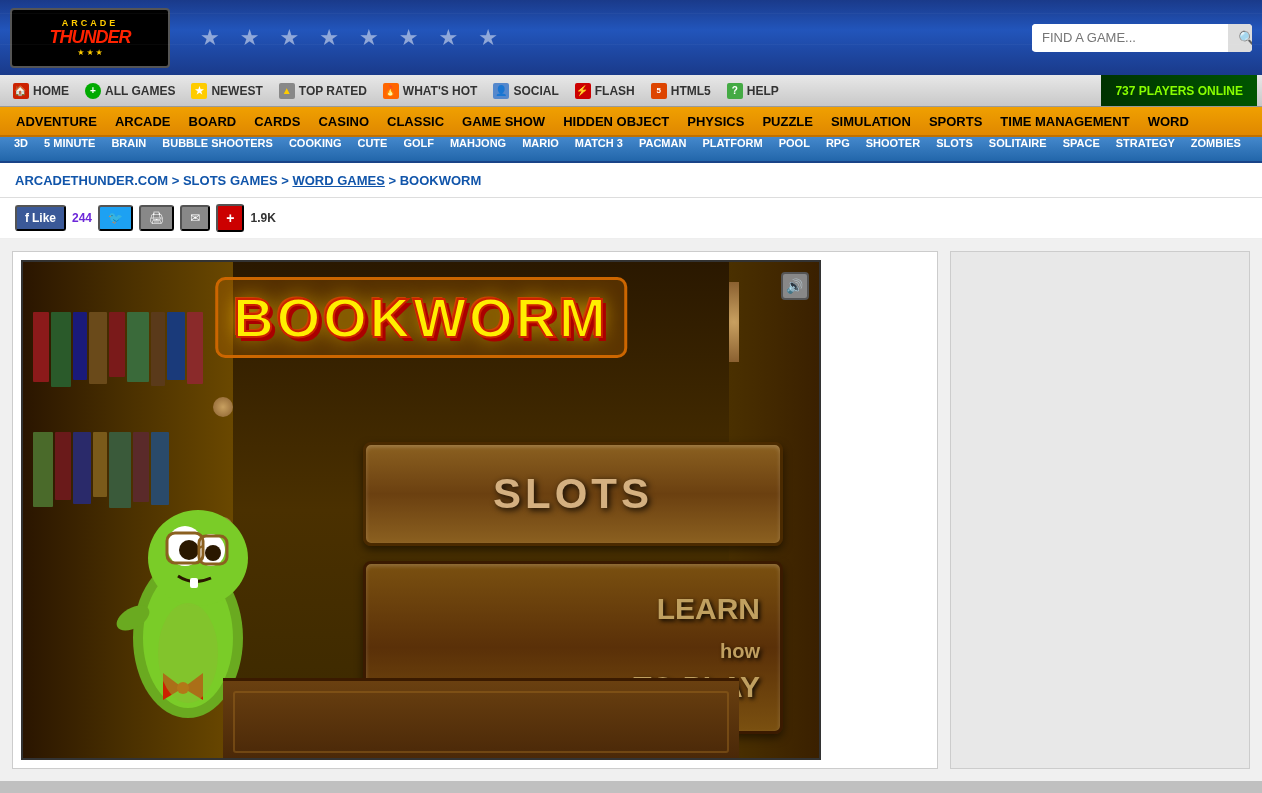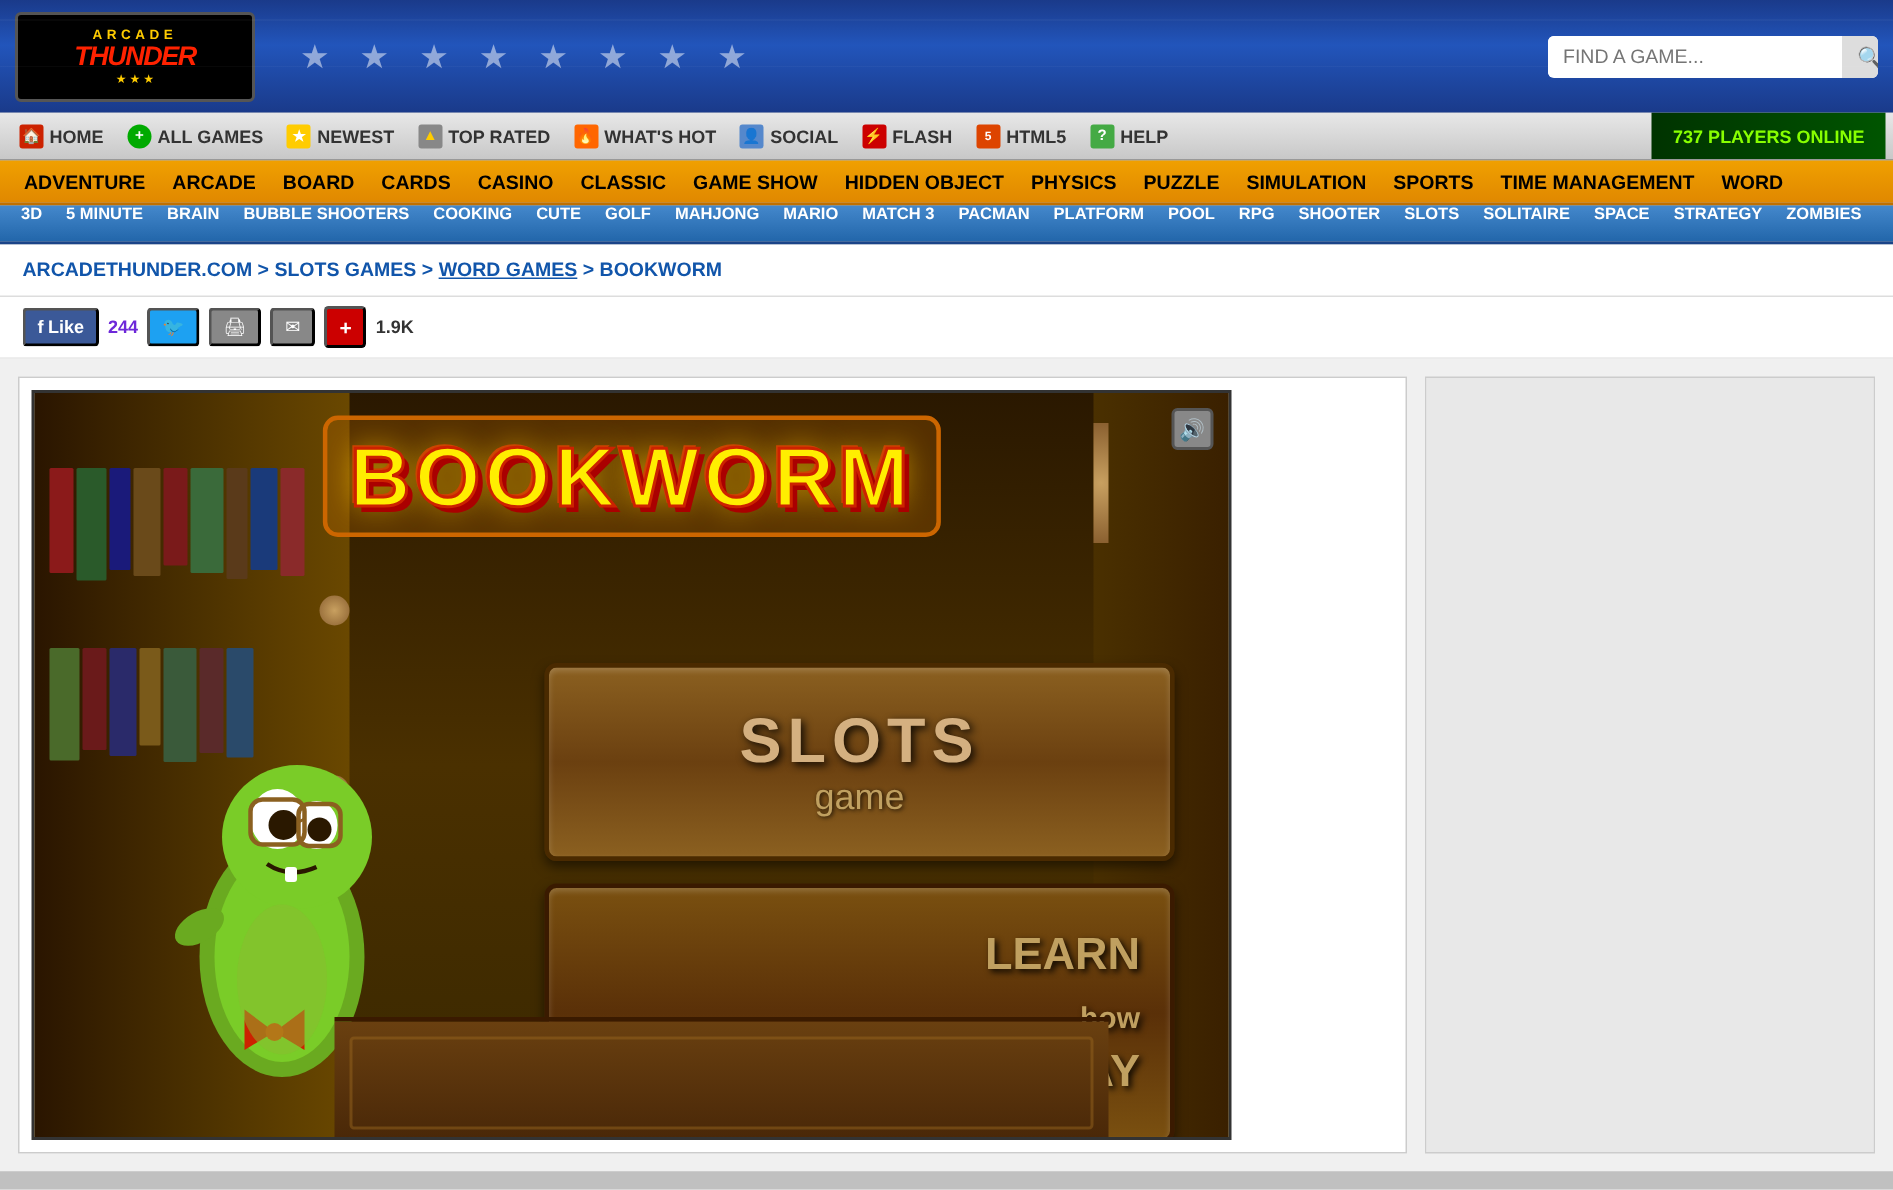--- a/index.html
+++ b/index.html
@@ -649,21 +649,20 @@
           <ellipse cx="30" cy="200" rx="18" ry="10" fill="#6aaa20" transform="rotate(-30,30,200)"></ellipse>
 
           <ellipse cx="85" cy="235" rx="30" ry="50" fill="#8abb30" opacity="0.5"></ellipse>
         </svg>
       </div>
 
       <div style="position:absolute;top:180px;left:340px;width:420px;">
 
         <div class="play-btn">
           <div style="font-size:42px;font-weight:900;color:#d4b080;font-family:'Arial Black',sans-serif;text-shadow:2px 2px 6px rgba(0,0,0,0.9);letter-spacing:4px;">SLOTS</div>
-          <div style="font-size:24px;color:#c0a060;font-family:'Arial Black',sans-serif;text-shadow:1px 1px 3px rgba(0,0,0,0.8);">game</div>
         </div>
 
         <div class="learn-btn">
           <div style="font-size:30px;font-weight:900;color:#c0a060;font-family:'Arial Black',sans-serif;text-shadow:2px 2px 4px rgba(0,0,0,0.9);line-height:1.3;">
             LEARN<br>
             <span style="font-size:20px;">how</span><br>
             TO PLAY
           </div>
         </div>
       </div>

